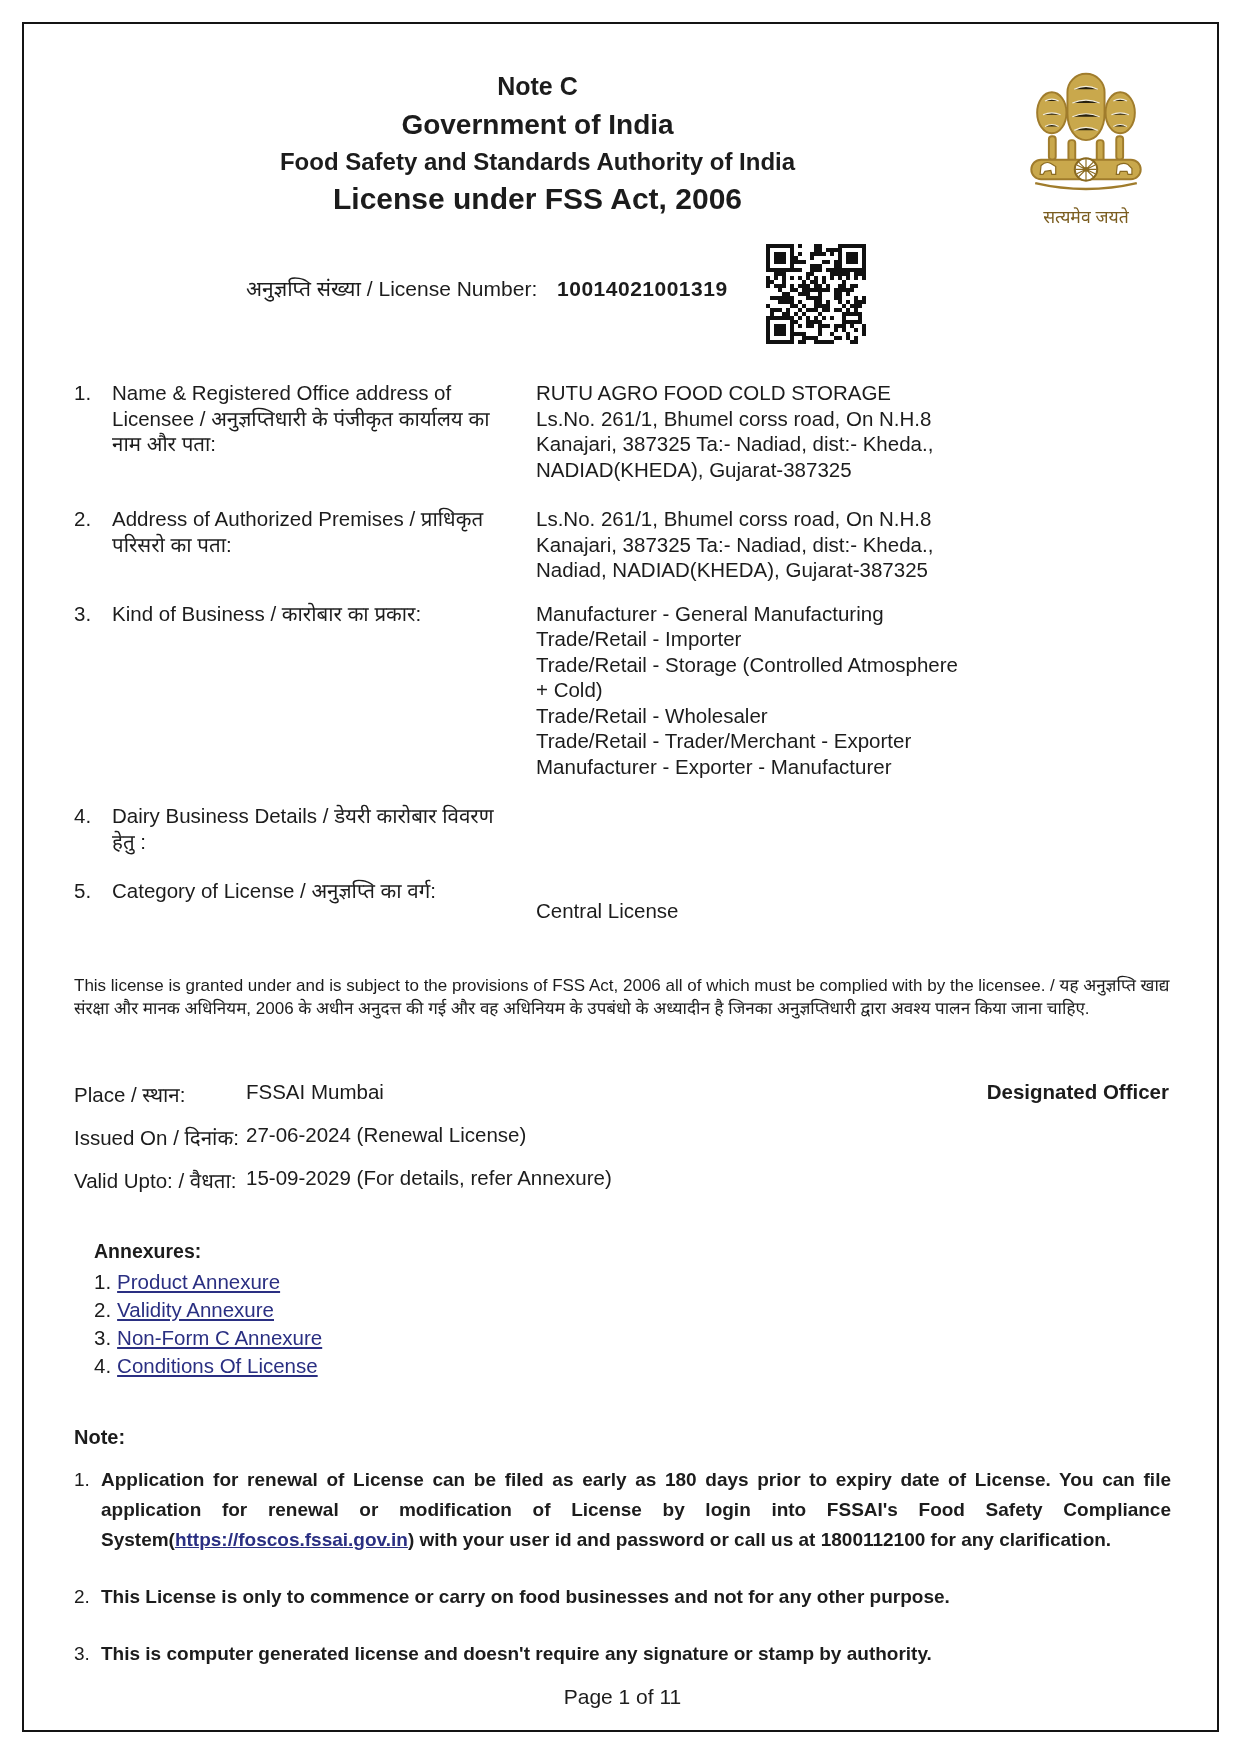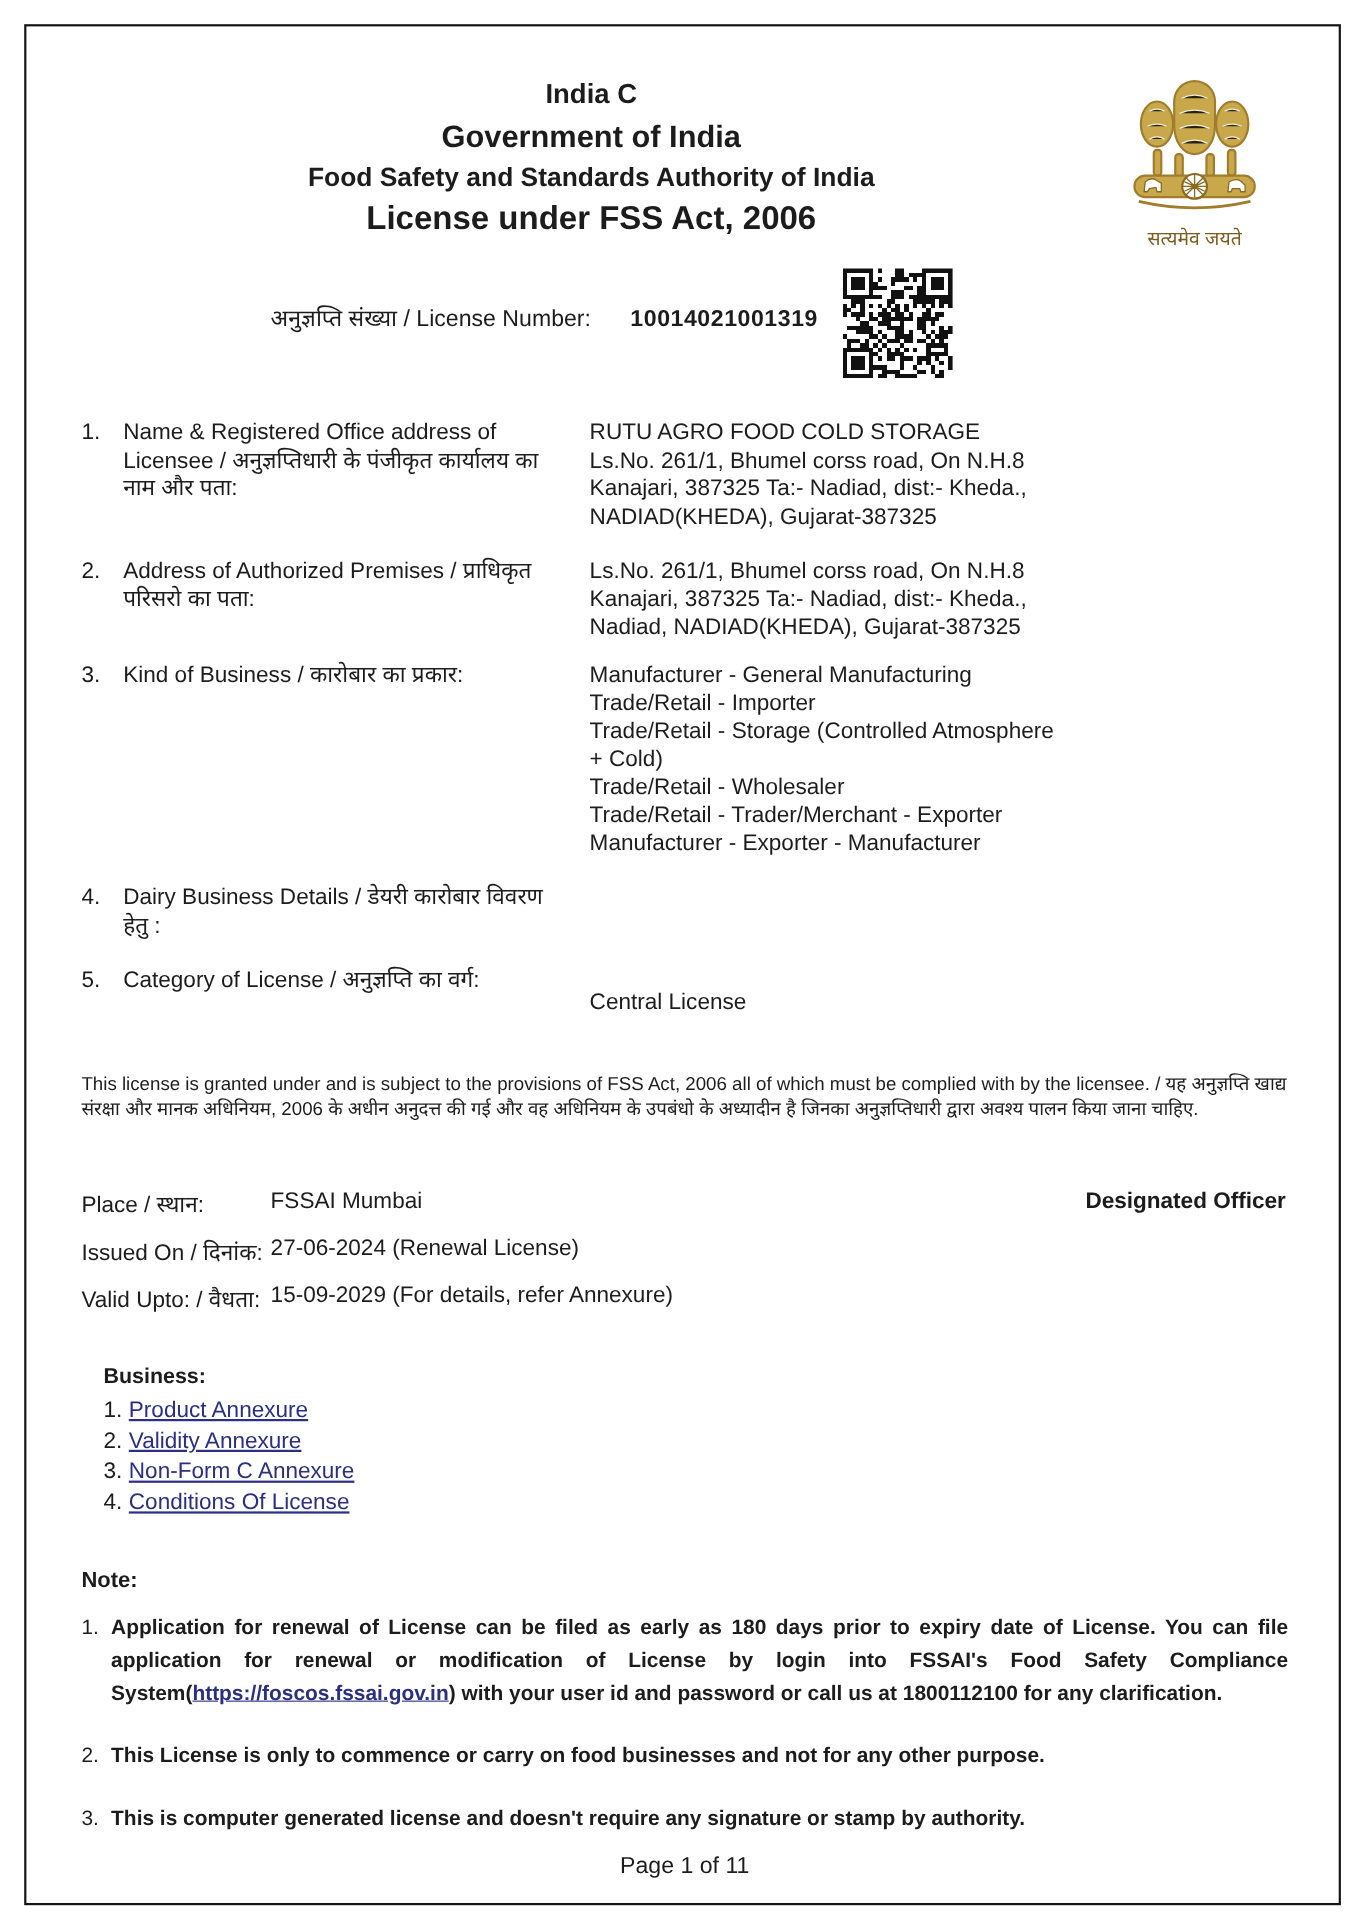--- a/index.html
+++ b/index.html
@@ -17,21 +17,21 @@
   .logo-box{width:190px;flex:none;padding-left:14px;}
   .titles{flex:1;text-align:center;padding-top:10px;font-weight:bold;}
   .t1{font-size:25px;margin:0 0 8px;}
   .t2{font-size:28px;margin:0 0 7px;}
   .t3{font-size:24px;margin:0 0 6px;}
   .t4{font-size:30px;margin:0;}
   .emblem-box{width:170px;flex:none;text-align:center;}
   
   .license-row{position:relative;height:148px;}
   .license-text{position:absolute;left:172px;top:48px;font-size:21px;}
-  .license-text b{margin-left:30px;letter-spacing:.5px;}
+  .license-text b{margin-left:14px;letter-spacing:.5px;}
   .qr{position:absolute;left:692px;top:18px;width:100px;height:100px;}
   
   .details{margin-top:6px;}
   .drow{display:flex;font-size:20.5px;line-height:25.5px;}
   .dnum{width:38px;flex:none;}
   .dlabel{width:424px;flex:none;padding-right:26px;box-sizing:border-box;}
   .dvalue{flex:1;white-space:pre-line;}
   .bold{font-weight:normal;margin-top:20px;}
   .mb24{margin-bottom:24px;} .mb18{margin-bottom:18px;}
   
@@ -58,21 +58,21 @@
   
   .footer{text-align:center;font-size:21px;margin-top:16px;}
 </style>
 </head>
 <body>
 
 <div class="sheet">
 
   <div class="header">
     <div class="titles">
-      <p class="t1">India C</p>
+      <p class="t1">Note C</p>
       <p class="t2">Government of India</p>
       <p class="t3">Food Safety and Standards Authority of India</p>
       <p class="t4">License under FSS Act, 2006</p>
     </div>
     <div class="emblem-box">
       <svg width="158" height="168" viewBox="0 0 160 172">
         <g fill="#C9A84C" stroke="#A07C2C" stroke-width="2">
 
           <path d="M80,12 c11,0 19,9 19,19 v22 c0,15 -8,27 -19,27 c-11,0 -19,-12 -19,-27 v-22 c0,-10 8,-19 19,-19 z"></path>
 
@@ -499,21 +499,21 @@
       <div class="ilabel">Issued On / दिनांक:</div>
       <div>27-06-2024 (Renewal License)</div>
     </div>
     <div class="irow">
       <div class="ilabel">Valid Upto: / वैधता:</div>
       <div>15-09-2029 (For details, refer Annexure)</div>
     </div>
   </div>
 
   <div class="annex">
-    <div class="annex-h">Business:</div>
+    <div class="annex-h">Annexures:</div>
     <div class="arow">
       <span class="num">1.</span>
       <a class="doclink">Product Annexure</a>
     </div>
     <div class="arow">
       <span class="num">2.</span>
       <a class="doclink">Validity Annexure</a>
     </div>
     <div class="arow">
       <span class="num">3.</span>

